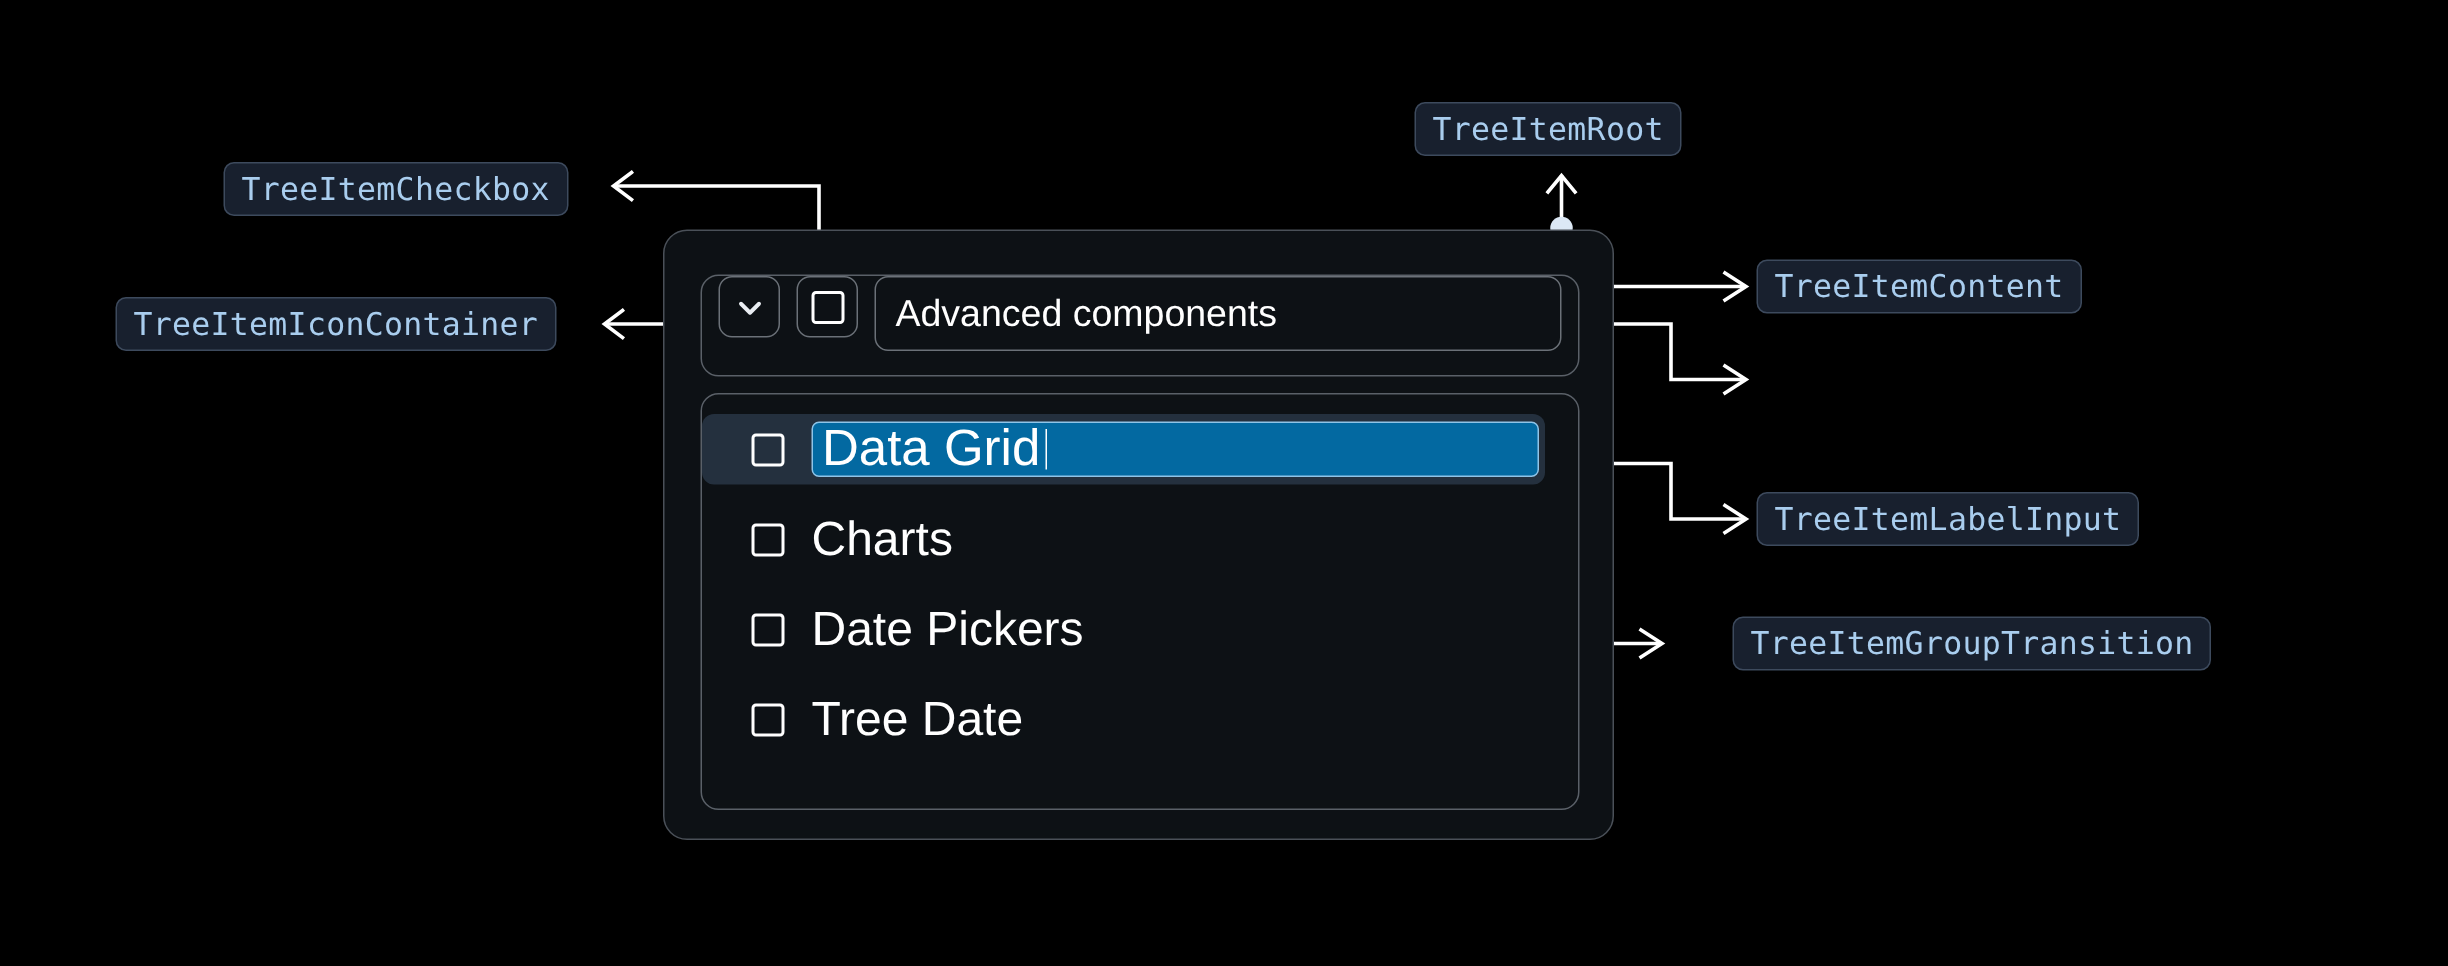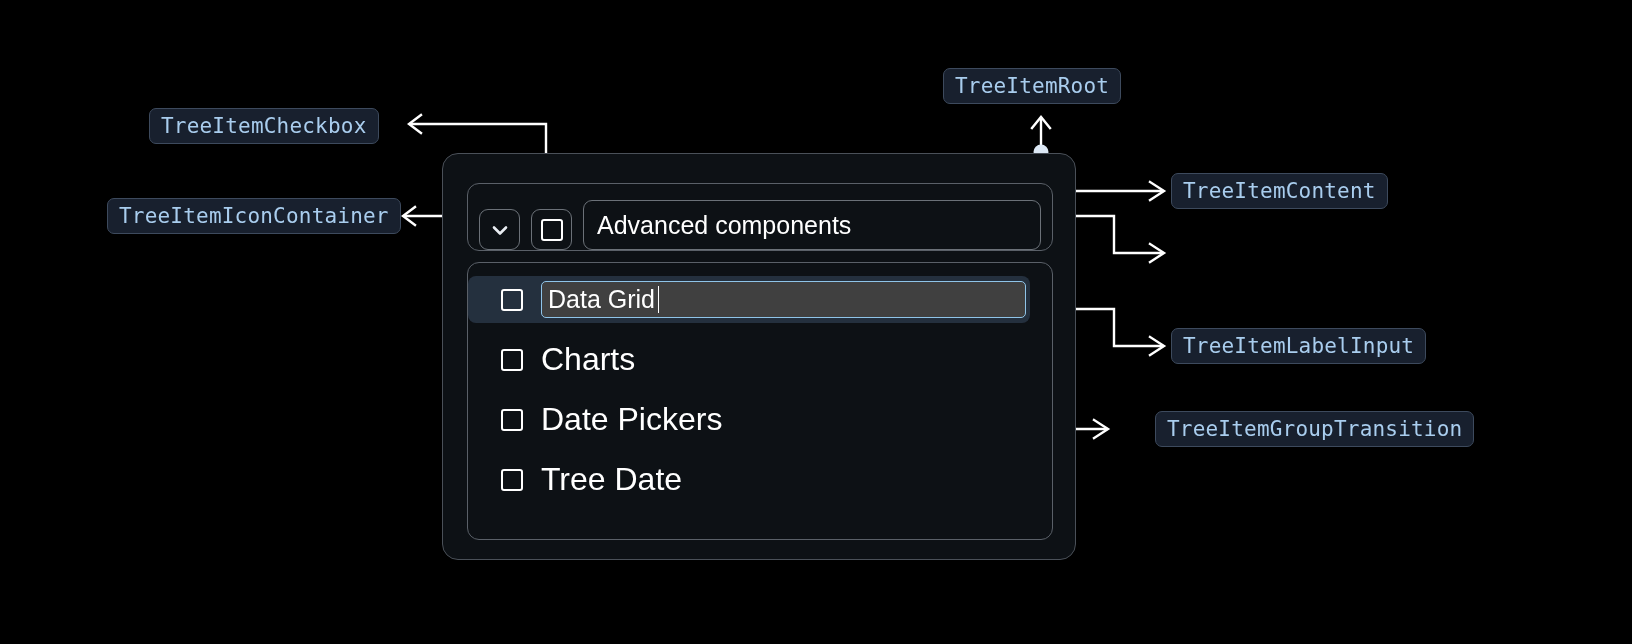--- a/index.html
+++ b/index.html
@@ -54,21 +54,21 @@
     border-radius: 16px;
   }
   .content-box {
     position: absolute;
     left: 24px; top: 29px;
     width: 586px; height: 68px;
     background: #0d1115;
     border: 1.5px solid #5a6068;
     border-radius: 12px;
     display: flex;
-    align-items: flex-end;
+    align-items: flex-start;
     padding: 0 11px;
     gap: 11px;
   }
   .icon-container {
     width: 41px; height: 41px;
     border: 1.5px solid #6b7178;
     border-radius: 9px;
     display: flex;
     align-items: center;
     justify-content: center;
@@ -136,29 +136,29 @@
     background: transparent;
   }
   .row-label {
     color: #ffffff;
     font-size: 32px;
     white-space: nowrap;
   }
   .row-input {
     flex: 1 1 auto;
     height: 37px;
-    background: #404040;
+    background: #0369a1;
     border: 1.5px solid #8fc4e8;
     border-radius: 5px;
     display: flex;
     align-items: center;
     padding: 0 6px;
     margin-right: 4px;
     color: #ffffff;
-    font-size: 25px;
+    font-size: 34px;
   }
   .caret {
     display: inline-block;
     width: 1.5px;
     height: 27px;
     background: #ffffff;
     margin-left: 3px;
   }
 </style>
 </head>
@@ -197,21 +197,21 @@
       <circle cx="494" cy="216" r="7.5"></circle>
       <circle cx="1055" cy="191" r="7.5"></circle>
       <circle cx="1042" cy="216" r="7.5"></circle>
       <circle cx="1041" cy="309" r="7.5"></circle>
       <circle cx="1055" cy="429" r="7.5"></circle>
     </g>
   </svg>
 
   <div class="chip" style="left:149px; top:108px;">TreeItemCheckbox</div>
 
-  <div class="chip" style="left:77px; top:198px;margin-left:30px;">TreeItemIconContainer</div>
+  <div class="chip" style="left:77px; top:198px;">TreeItemIconContainer</div>
 
   <div class="chip" style="left:1171px; top:173px;">TreeItemContent</div>
 
   <div class="chip" style="left:943px; top:68px;">TreeItemRoot</div>
 
 
   <div class="chip" style="left:1171px; top:328px;text-align:right;">TreeItemLabelInput</div>
 
   <div class="chip" style="left:1115px; top:411px;margin-left:40px;">TreeItemGroupTransition</div>
 

